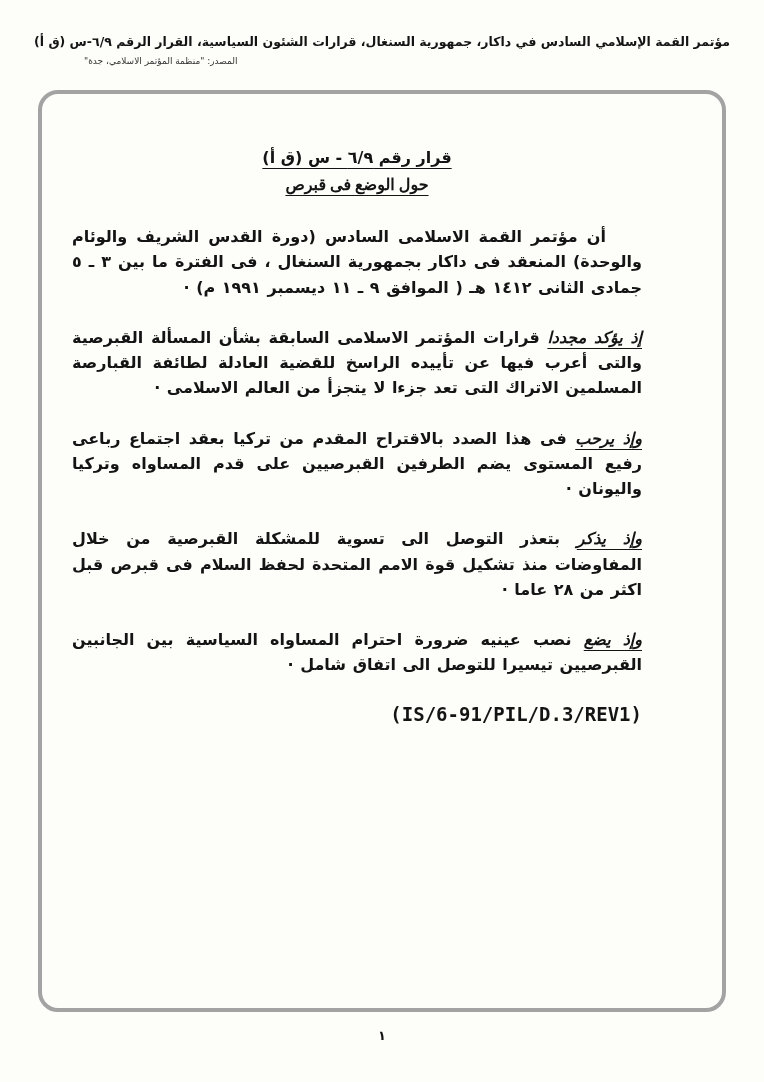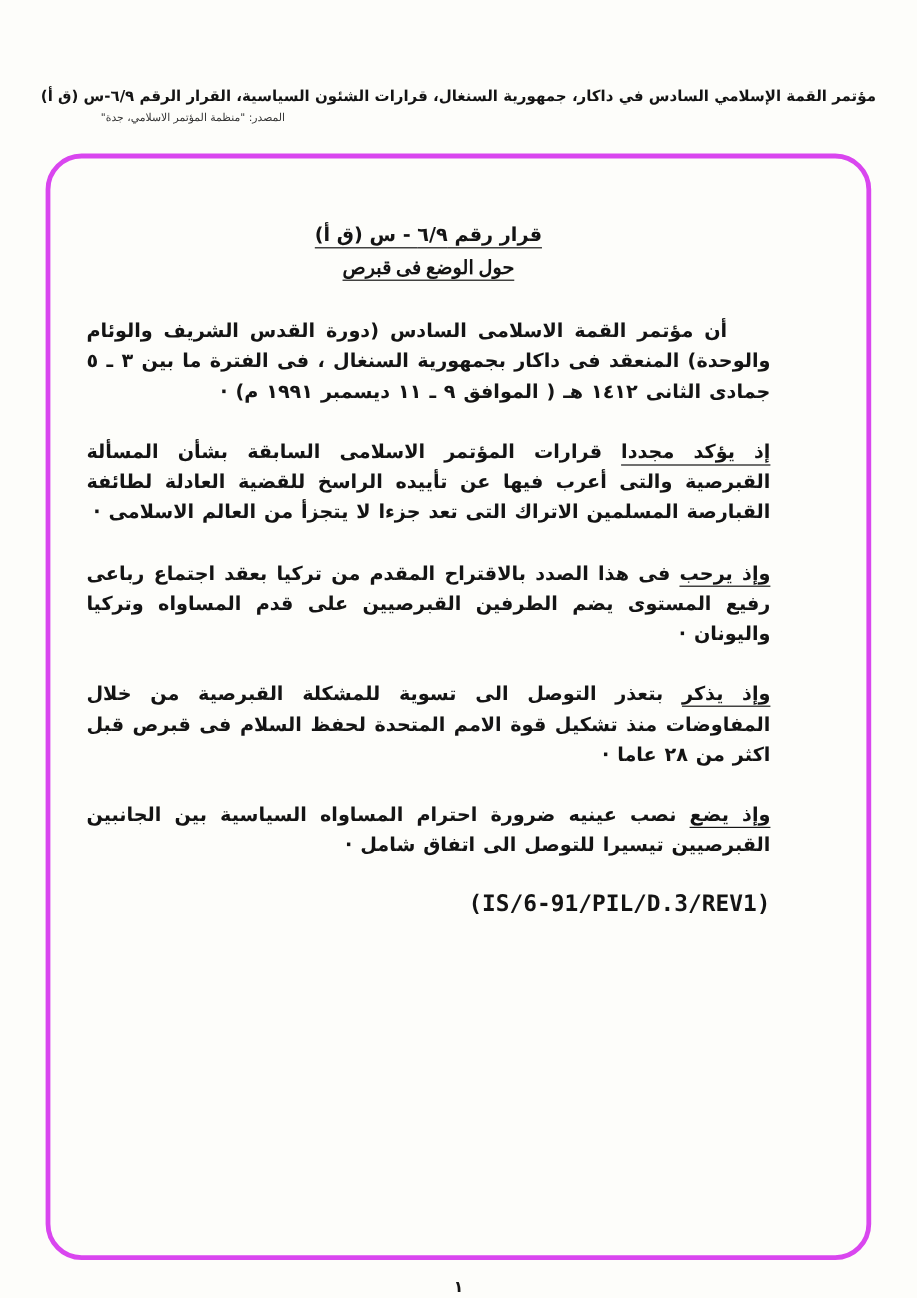--- a/index.html
+++ b/index.html
@@ -3,21 +3,21 @@
 <meta charset="utf-8">
 <style>
   html,body{margin:0;padding:0;}
   body{
     width:764px;height:1082px;
     background:#fdfdfa;
     color:#141414;
     font-family:"DejaVu Sans",sans-serif;
     position:relative;
   }
-  .page-header{padding-top:24px;margin-top:48px;}
+  .page-header{padding-top:34px;}
   .header-line{
     direction:rtl;
     text-align:center;
     font-size:12.5px;
     font-weight:700;
     padding:0 8px;
   }
   .source-line{
     direction:rtl;
     text-align:left;
@@ -25,22 +25,22 @@
     font-weight:400;
     color:#333;
     padding-left:84px;
     margin-top:7px;
   }
   .frame{
     box-sizing:border-box;
     width:688px;
     height:922px;
     margin:24px auto 0;
-    border:4px solid #d946ef;
-    border-radius:30px;
+    border:4px solid #a3a3a3;
+    border-radius:20px;
     padding:54px 80px 0 30px;
     direction:rtl;
     overflow:hidden;
   }
   .doc-title,.doc-subtitle{
     text-align:center;
     font-weight:700;
     font-size:16px;
     text-decoration:underline;
     text-underline-offset:5px;
@@ -53,20 +53,21 @@
     font-weight:700;
     line-height:1.58;
     margin:0 0 25px;
     word-spacing:1px;
   }
   .para.indent{text-indent:36px;}
   .para.tight{margin-bottom:4px;}
   .lead{
     text-decoration:underline;
     text-underline-offset:5px;
+    font-style:italic;
   }
   .ref-line{
     direction:ltr;
     text-align:right;
     font-family:"DejaVu Sans Mono",monospace;
     font-size:19px;
     font-weight:700;
     margin:0 0 27px;
   }
   .page-number{

